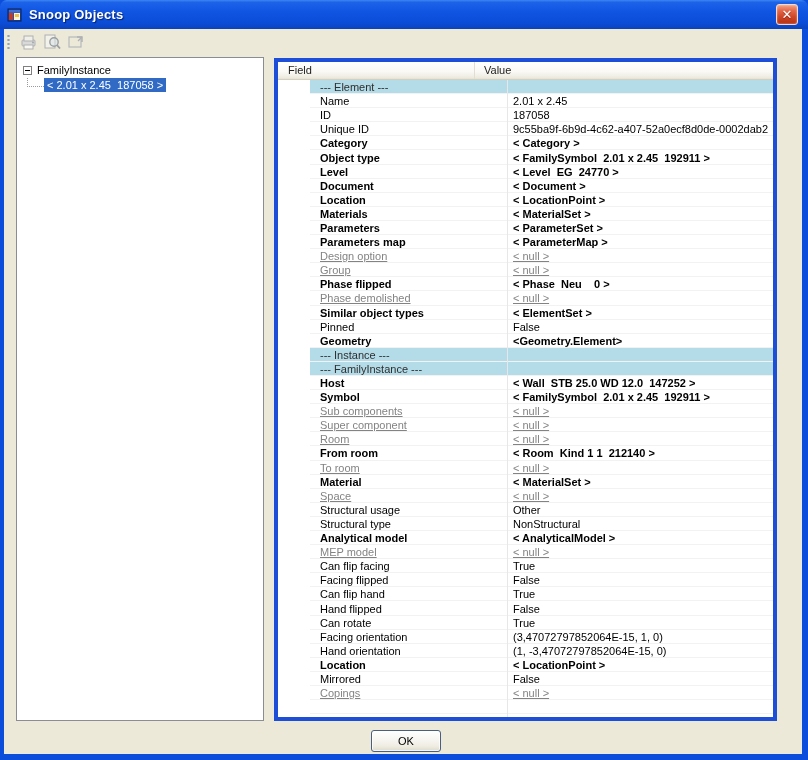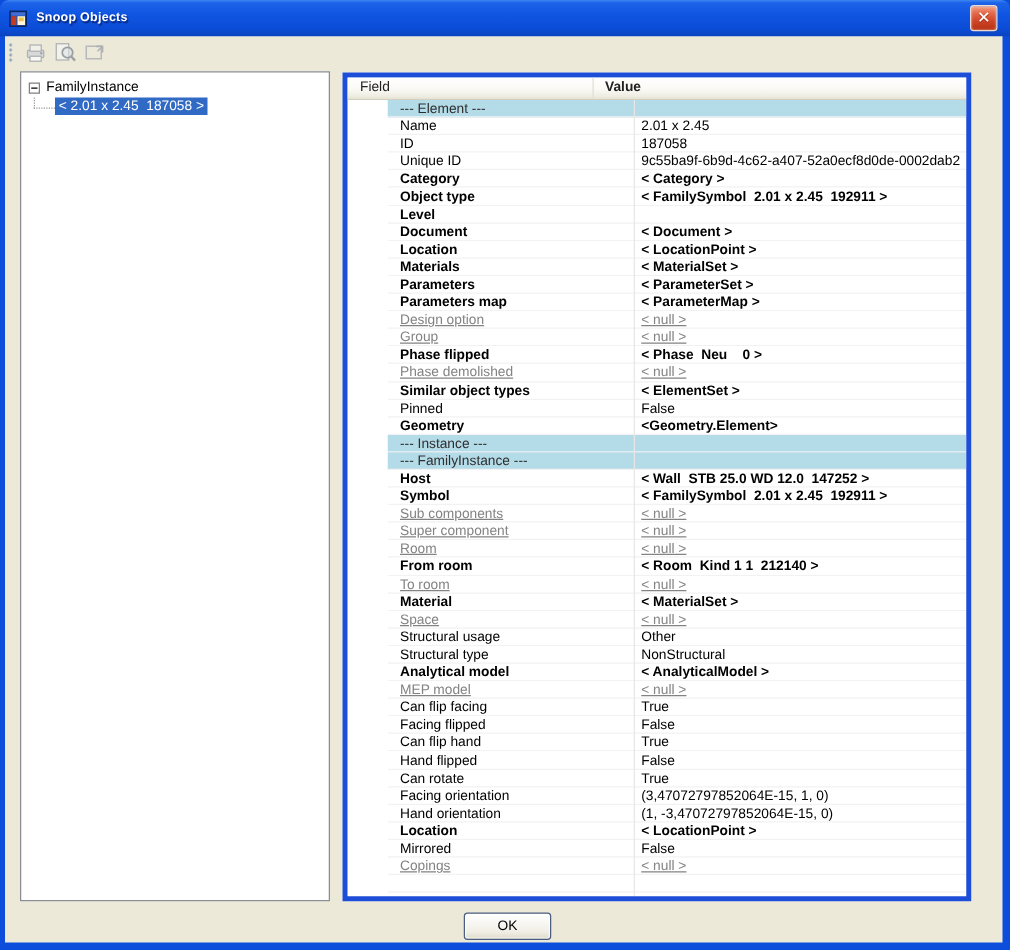--- a/index.html
+++ b/index.html
@@ -12,21 +12,21 @@
   }
   
   .titlebar{
     position:absolute;top:0;left:0;right:0;height:29px;
     background:linear-gradient(180deg,#3d86f2 0%,#1c63e9 8%,#0f55e2 40%,#0b4cd6 80%,#0a43bd 100%);
     border-radius:7px 7px 0 0;
     display:flex;align-items:center;
   }
   .app-icon{width:16px;height:16px;margin-left:7px;display:inline-block;flex:none;}
   .title{
-    color:#fff;font-size:10px;font-weight:bold;margin-left:6px;
+    color:#fff;font-size:13px;font-weight:bold;margin-left:6px;
     text-shadow:1px 1px 1px rgba(0,10,60,.65);letter-spacing:.2px;white-space:pre;
   }
   .close-btn{
     position:absolute;right:10px;top:4px;width:22px;height:21px;
     border:1px solid #f0d9cf;border-radius:3px;padding:0;cursor:default;
     background:linear-gradient(180deg,#f3a183 0%,#e2674a 30%,#d0482a 60%,#b5300f 100%);
     box-shadow:inset 0 0 2px rgba(255,255,255,.6);
     display:flex;align-items:center;justify-content:center;
   }
   .close-x{color:#fff;font-size:13px;font-weight:bold;line-height:1;font-family:"DejaVu Sans",sans-serif;text-shadow:0 1px 1px rgba(100,0,0,.5);}
@@ -69,21 +69,21 @@
     position:absolute;left:270px;top:29px;width:503px;height:663px;
     background:#ffffff;border:4px solid #1d4ed8;font-size:11px;color:#000;
     display:flex;flex-direction:column;overflow:hidden;
   }
   .lv-header{
     flex:none;height:18px;display:flex;
     background:linear-gradient(180deg,#ffffff 0%,#faf9f5 55%,#eeece1 90%,#e4e1d2 100%);
     border-bottom:1px solid #d4d0c0;color:#222;
   }
   .hf{width:197px;padding:2px 0 0 10px;border-right:1px solid #e2dfd2;white-space:pre;}
-  .hv{flex:1;padding:2px 0 0 9px;white-space:pre;font-weight:bold;}
+  .hv{flex:1;padding:2px 0 0 9px;white-space:pre;}
   .lv-body{flex:1;position:relative;overflow:hidden;margin-left:32px;}
   .vdiv{position:absolute;left:197px;top:0;bottom:0;width:1px;background:#e7e7e7;z-index:5;}
   .lv-row{
     height:14.1px;display:flex;align-items:center;
     box-shadow:inset 0 -1px #f2f2f2;white-space:pre;overflow:hidden;
   }
   .lv-row .f{width:197px;flex:none;padding-left:10px;overflow:hidden;white-space:pre;}
   .lv-row .v{flex:1;padding-left:6px;overflow:hidden;white-space:pre;}
   .s-section{background:#b4dbe8;color:#2e2e2e;}
   .s-bold{font-weight:bold;}
@@ -163,21 +163,21 @@
         <span class="hv">Value</span>
       </div>
       <div class="lv-body" id="lv-body">
         <div class="vdiv"></div>
       <div class="lv-row s-section"><span class="f">--- Element ---</span><span class="v"></span></div>
           <div class="lv-row s-normal"><span class="f">Name</span><span class="v">2.01 x 2.45</span></div>
           <div class="lv-row s-normal"><span class="f">ID</span><span class="v">187058</span></div>
           <div class="lv-row s-normal"><span class="f">Unique ID</span><span class="v">9c55ba9f-6b9d-4c62-a407-52a0ecf8d0de-0002dab2</span></div>
           <div class="lv-row s-bold"><span class="f">Category</span><span class="v">&lt; Category &gt;</span></div>
           <div class="lv-row s-bold"><span class="f">Object type</span><span class="v">&lt; FamilySymbol  2.01 x 2.45  192911 &gt;</span></div>
-          <div class="lv-row s-bold"><span class="f">Level</span></div>
+          <div class="lv-row s-bold"><span class="f">Level</span><span class="v">&lt; Level  EG  24770 &gt;</span></div>
           <div class="lv-row s-bold"><span class="f">Document</span><span class="v">&lt; Document &gt;</span></div>
           <div class="lv-row s-bold"><span class="f">Location</span><span class="v">&lt; LocationPoint &gt;</span></div>
           <div class="lv-row s-bold"><span class="f">Materials</span><span class="v">&lt; MaterialSet &gt;</span></div>
           <div class="lv-row s-bold"><span class="f">Parameters</span><span class="v">&lt; ParameterSet &gt;</span></div>
           <div class="lv-row s-bold"><span class="f">Parameters map</span><span class="v">&lt; ParameterMap &gt;</span></div>
           <div class="lv-row s-gray"><span class="f">Design option</span><span class="v">&lt; null &gt;</span></div>
           <div class="lv-row s-gray"><span class="f">Group</span><span class="v">&lt; null &gt;</span></div>
           <div class="lv-row s-bold"><span class="f">Phase flipped</span><span class="v">&lt; Phase  Neu    0 &gt;</span></div>
           <div class="lv-row s-gray"><span class="f">Phase demolished</span><span class="v">&lt; null &gt;</span></div>
           <div class="lv-row s-bold"><span class="f">Similar object types</span><span class="v">&lt; ElementSet &gt;</span></div>

